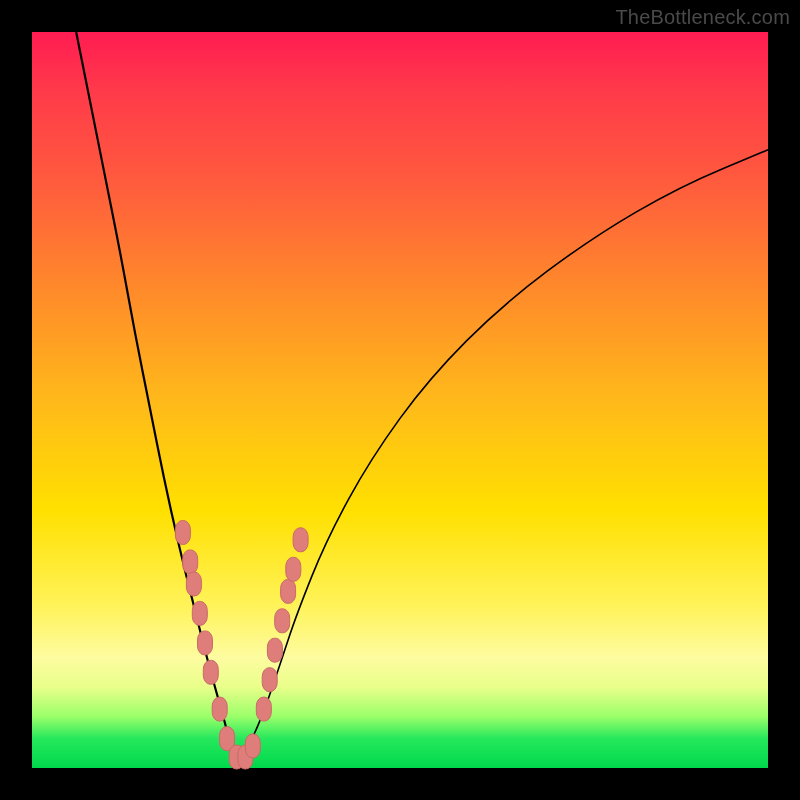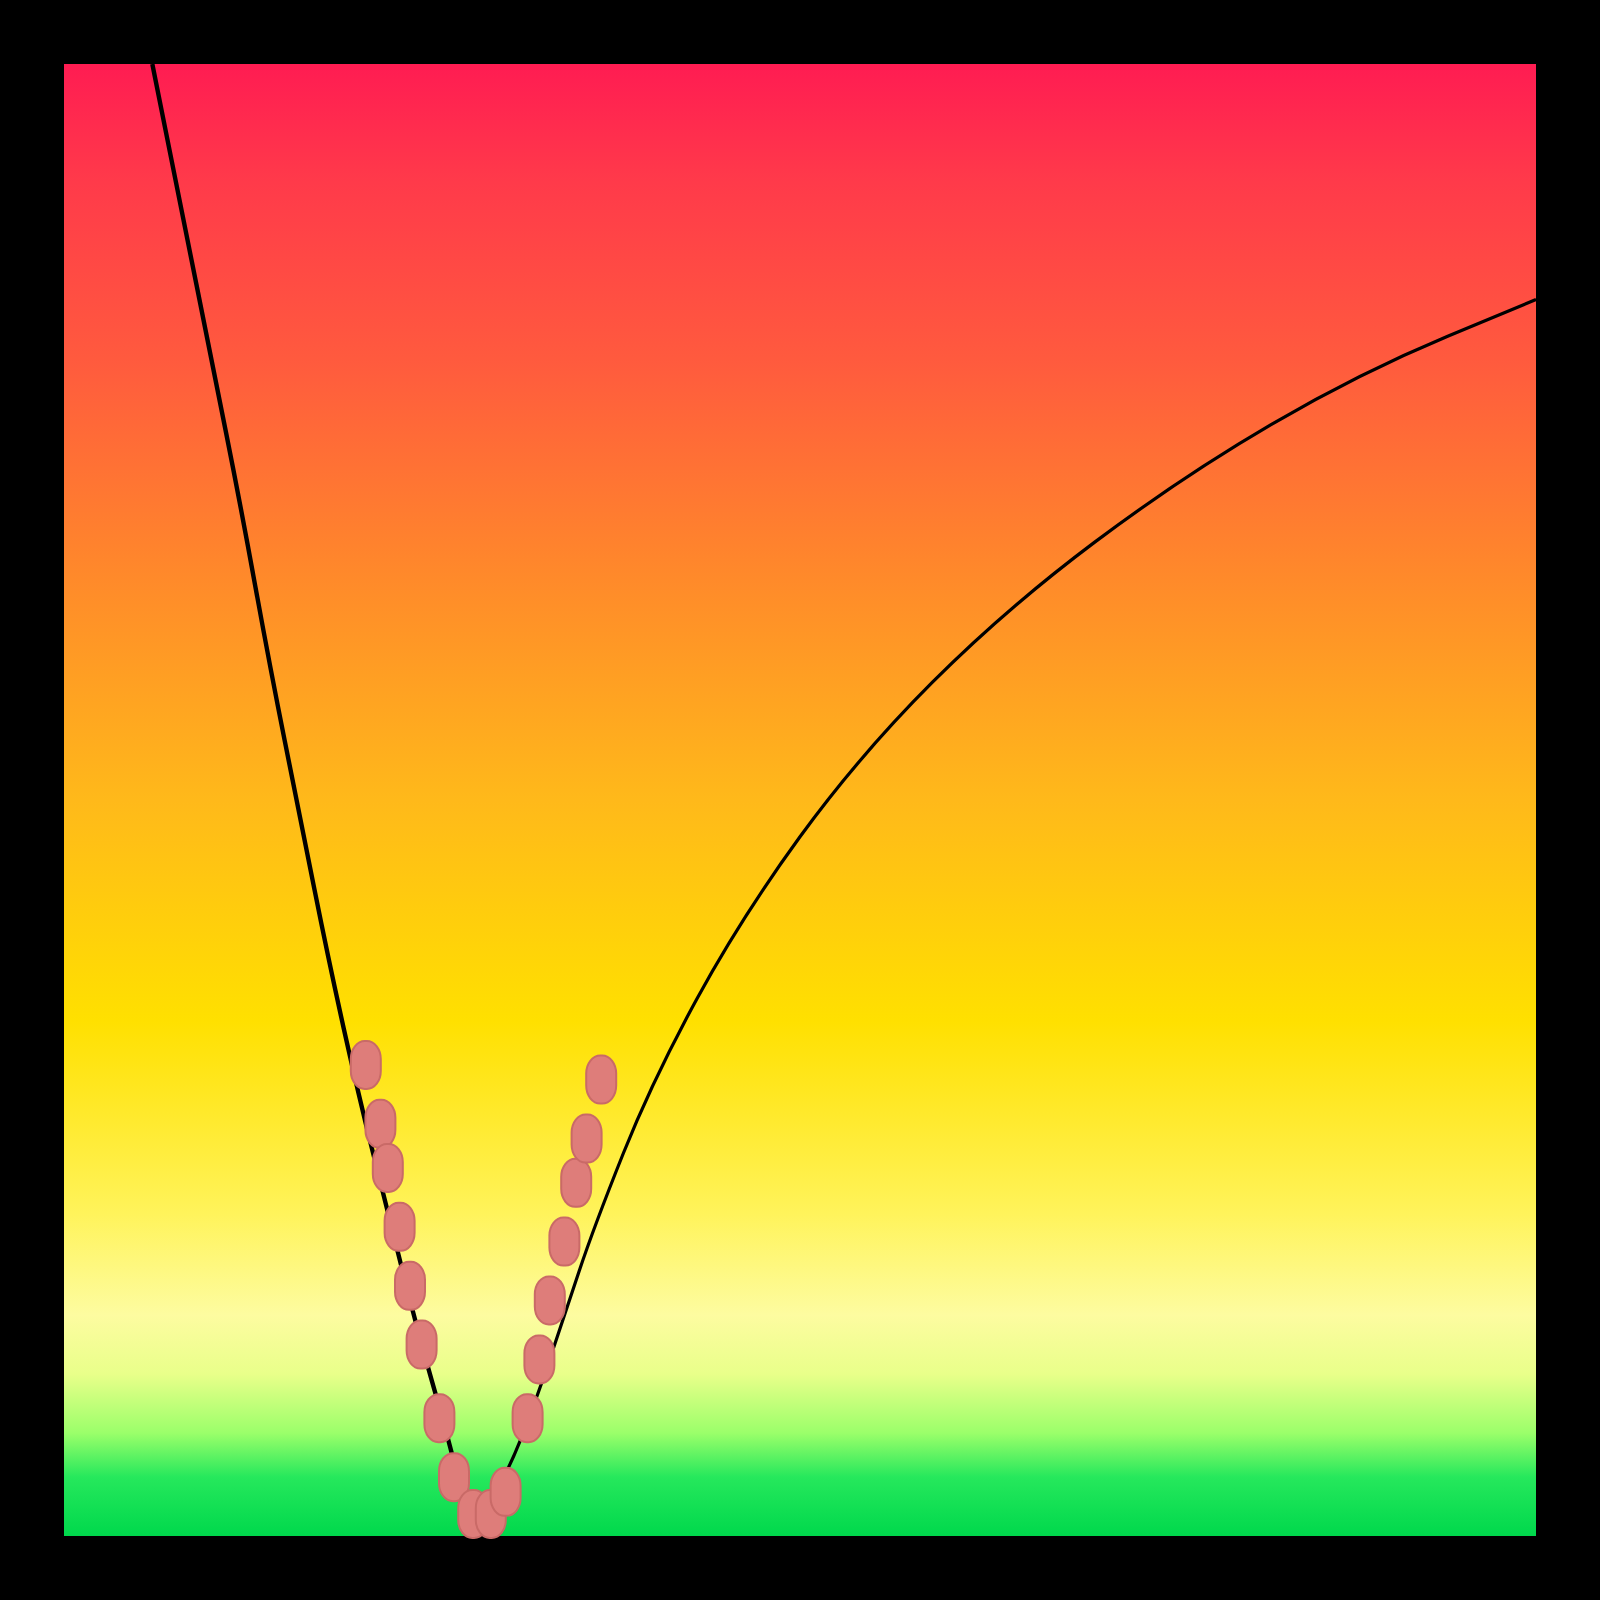--- a/index.html
+++ b/index.html
@@ -84,13 +84,14 @@
           <rect x="224.3" y="665.1" width="15" height="24" rx="7" ry="9" fill="#de7d7a" stroke="#c96a67" stroke-width="1"></rect>
           <rect x="230.2" y="635.7" width="15" height="24" rx="7" ry="9" fill="#de7d7a" stroke="#c96a67" stroke-width="1"></rect>
           <rect x="235.4" y="606.2" width="15" height="24" rx="7" ry="9" fill="#de7d7a" stroke="#c96a67" stroke-width="1"></rect>
           <rect x="242.7" y="576.8" width="15" height="24" rx="7" ry="9" fill="#de7d7a" stroke="#c96a67" stroke-width="1"></rect>
           <rect x="248.6" y="547.4" width="15" height="24" rx="7" ry="9" fill="#de7d7a" stroke="#c96a67" stroke-width="1"></rect>
           <rect x="253.8" y="525.3" width="15" height="24" rx="7" ry="9" fill="#de7d7a" stroke="#c96a67" stroke-width="1"></rect>
           <rect x="261.1" y="495.8" width="15" height="24" rx="7" ry="9" fill="#de7d7a" stroke="#c96a67" stroke-width="1"></rect>
         </g>
     </svg>
   </div>
+  <div class="watermark">TheBottleneck.com</div>
 </div>
 
 </body></html>

